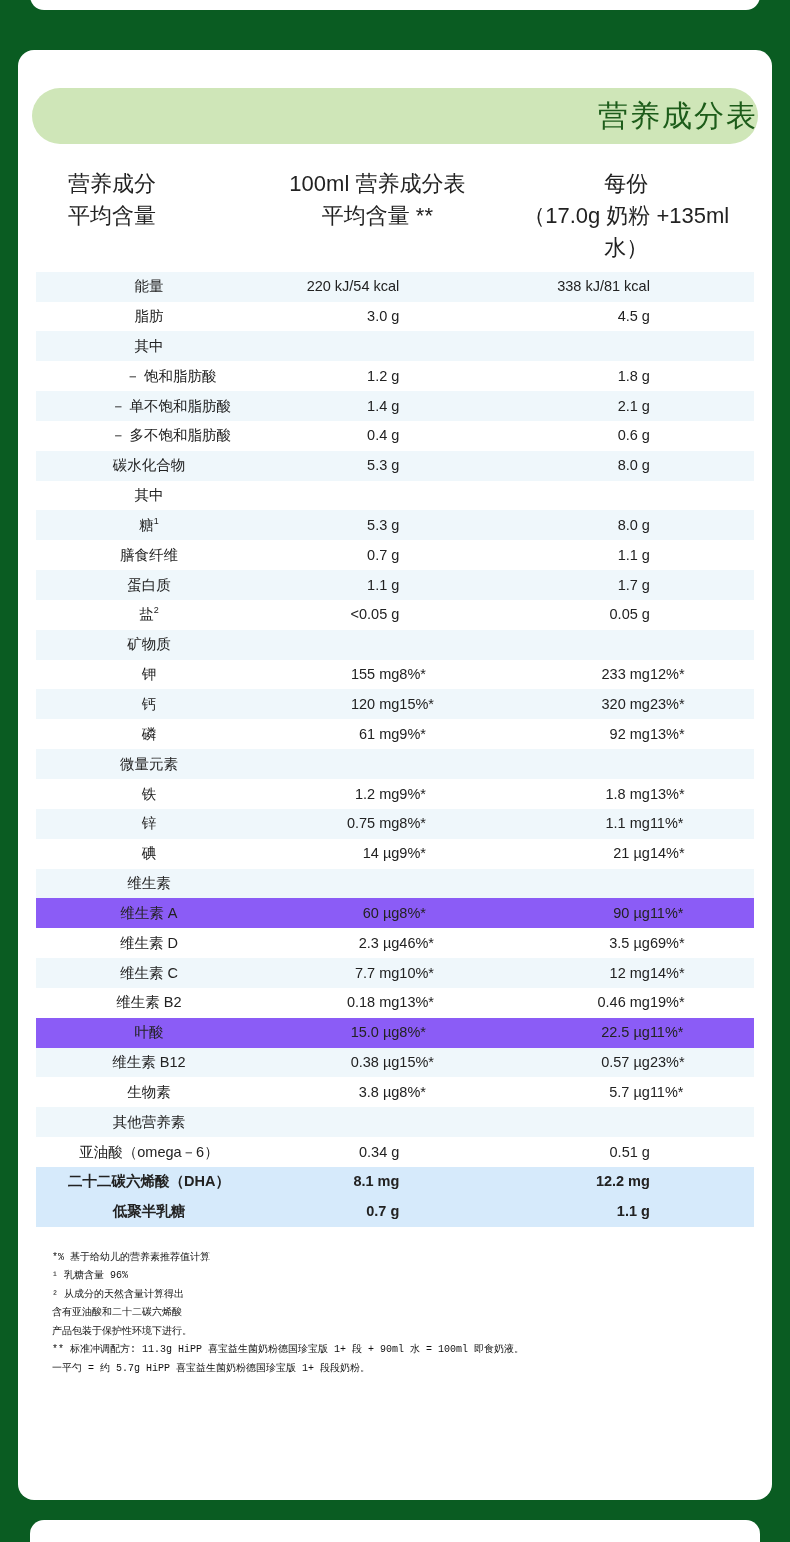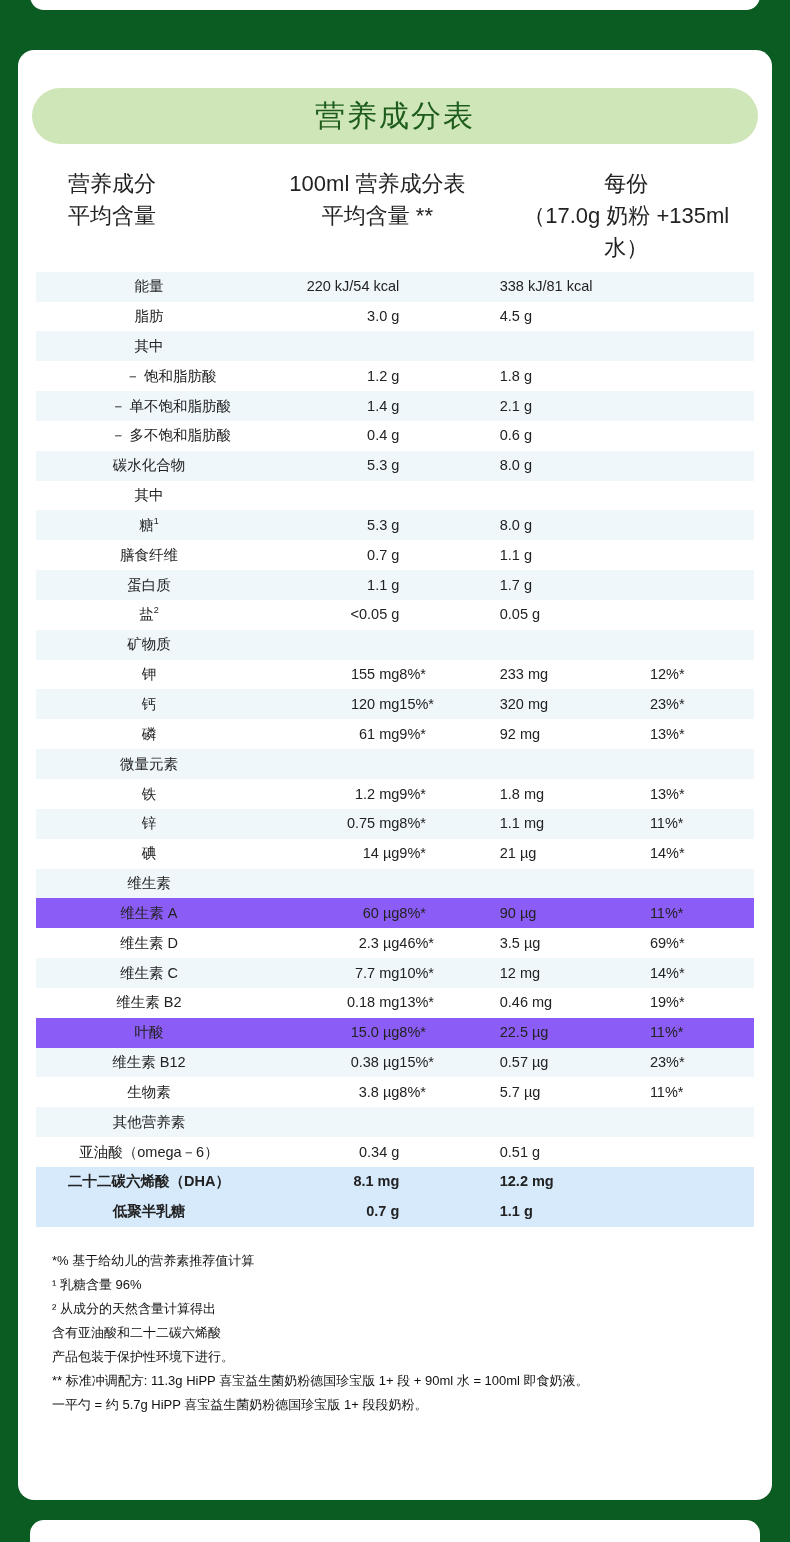--- a/index.html
+++ b/index.html
@@ -43,21 +43,21 @@
     box-sizing: border-box;
     padding: 0;
   }
   .title-bar {
     margin: 38px 14px 0 14px;
     height: 56px;
     background: #cfe6b8;
     border-radius: 28px;
     display: flex;
     align-items: center;
-    justify-content: center;
+    justify-content: flex-end;
   }
   .title-bar .title {
     font-size: 30px;
     color: #1d5c1a;
     letter-spacing: 2px;
     font-weight: normal;
   }
   .head-row {
     display: flex;
     margin: 24px 18px 8px 18px;
@@ -96,40 +96,41 @@
     text-align: right;
     padding-right: 8px;
   }
   td.p1 {
     width: 106px;
     text-align: left;
     padding-left: 6px;
   }
   td.v2 {
     width: 160px;
-    text-align: left;
+    text-align: right;
     padding-right: 8px;
   }
   td.p2 {
     width: 110px;
     text-align: left;
     padding-left: 6px;
   }
   tr.shade-a td { background: #eff7fb; }
   tr.shade-b td { background: #ffffff; }
   tr.shade-c td { background: #8b5cf6; }
   tr.shade-d td { background: #d6eafb; font-weight: bold; }
   sup { font-size: 9px; vertical-align: super; }
 
   .notes {
     margin: 22px 0 0 0;
     padding: 0 24px 0 34px;
     color: #111;
-    font-size: 13px;
+    font-size: 10px;
     line-height: 1.85;
+    font-family: Liberation Mono, monospace;
   }
   .notes div { white-space: nowrap; }
 </style>
 </head>
 <body>
 
 <div class="top-card"></div>
 
 <div class="panel">
 

